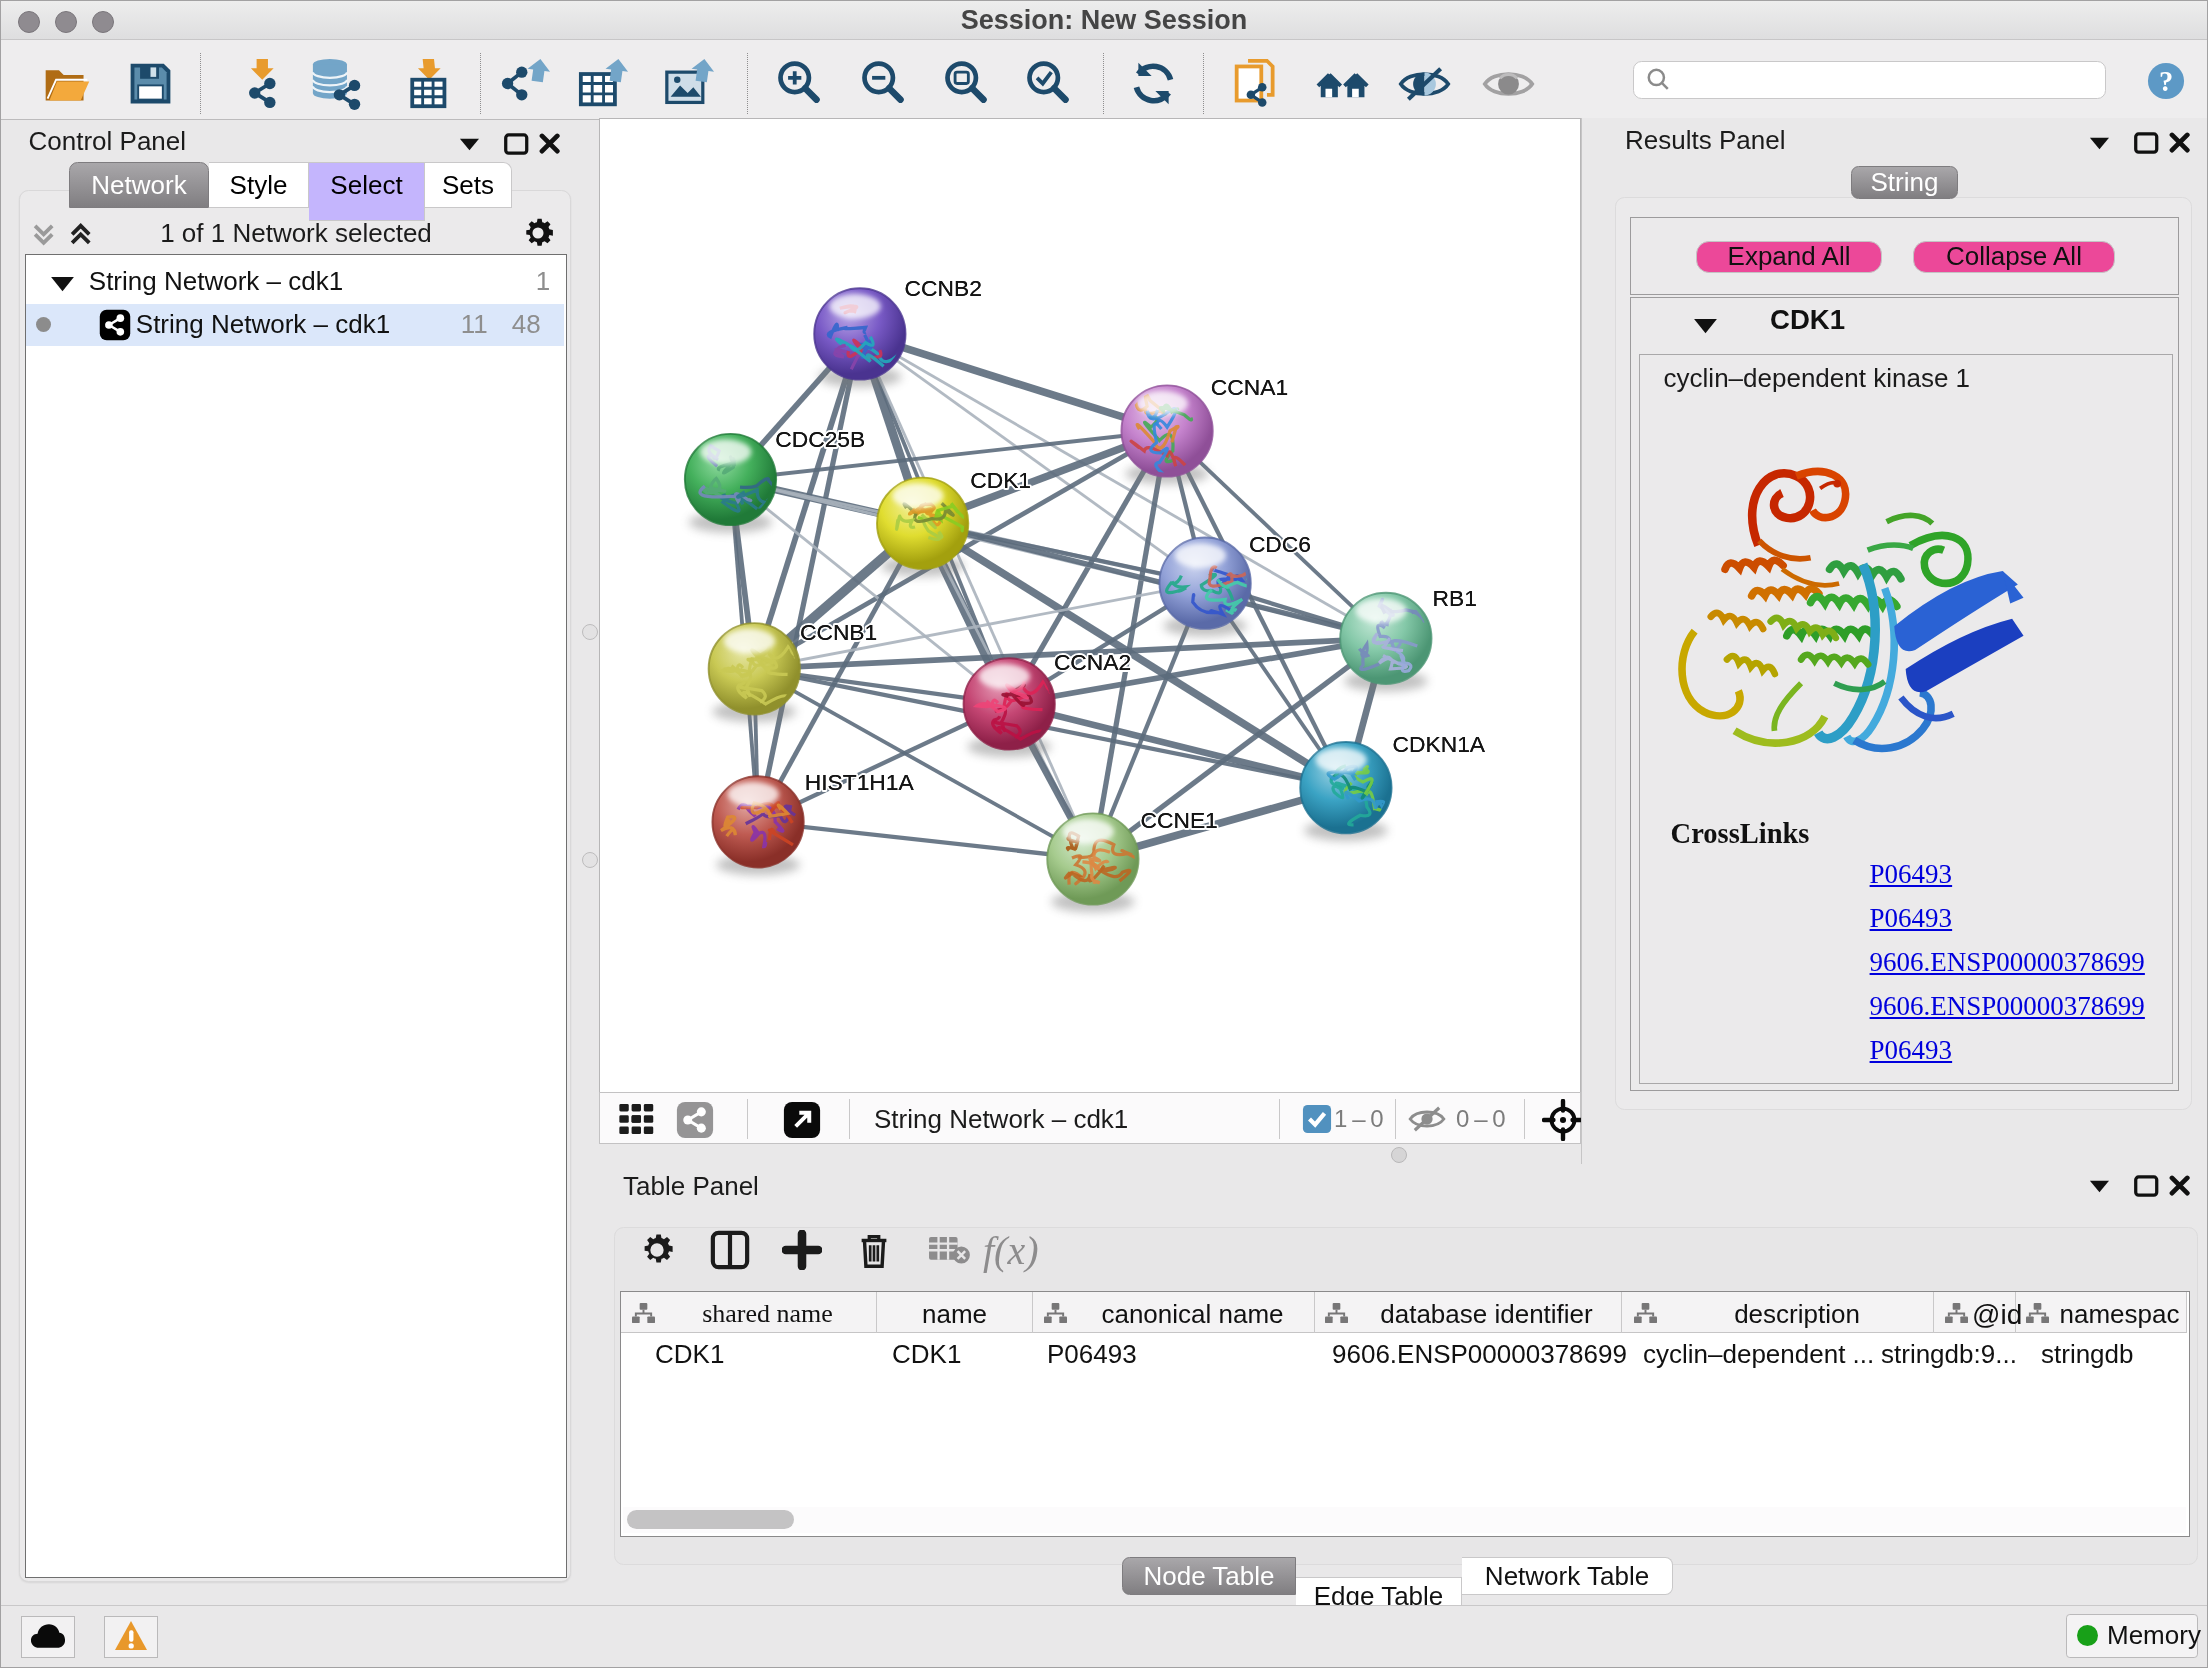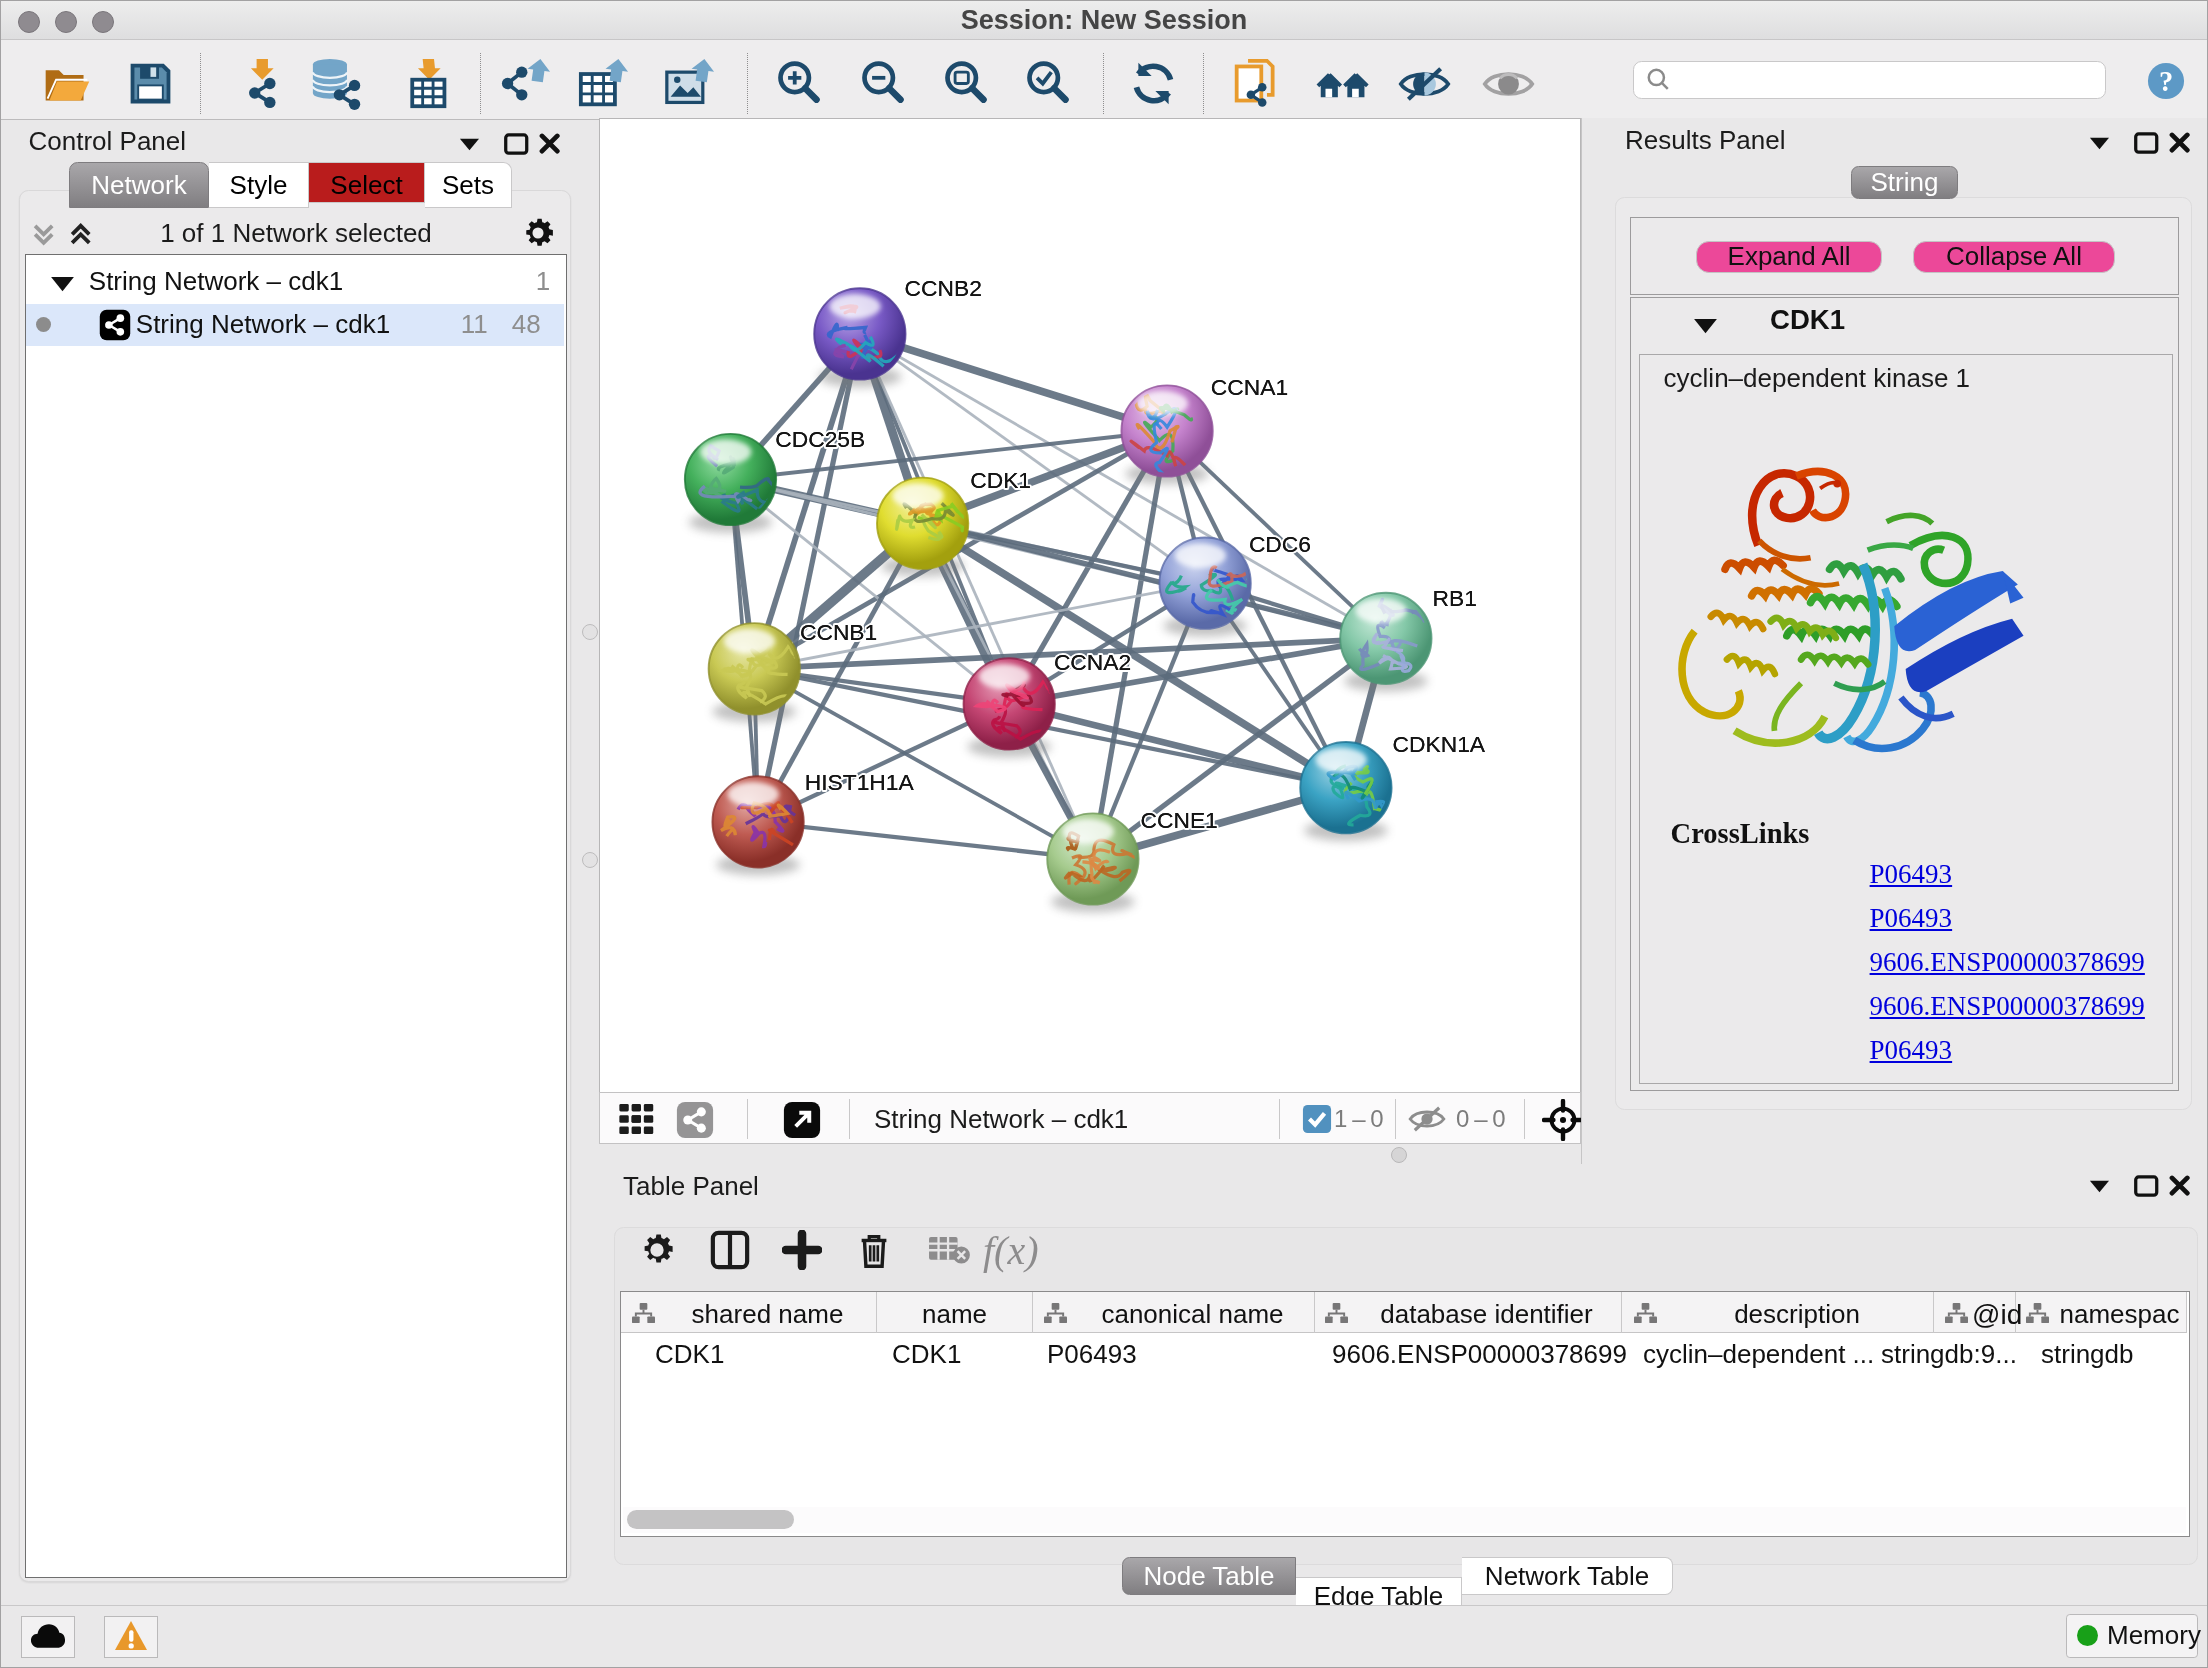--- a/index.html
+++ b/index.html
@@ -162,21 +162,21 @@
   <div class="paneltitle abs" style="left:28.5px;top:5.7px;">Control Panel</div>
   <svg class="abs" style="left:458px;top:13.3px;" width="105" height="23" viewBox="0 0 110 24">
     <path d="M2 6 L22 6 L12 18 Z" fill="#111"></path>
     <rect x="50" y="2" width="22" height="19" rx="3" fill="none" stroke="#111" stroke-width="3.4"></rect>
     <path d="M88 3 L104 19 M104 3 L88 19" stroke="#111" stroke-width="5" stroke-linecap="round"></path>
   </svg>
 
   <div class="abs" style="left:69px;top:42px;width:442px;height:46px;z-index:5;">
     <div class="abs seltab" style="left:0;top:0;width:140px;height:46px;border:1px solid #7e7c7f;border-radius:8.6px 8.6px 0 0;font-size:26px;text-align:center;line-height:44px;">Network</div>
     <div class="abs" style="left:140px;top:0;width:100px;height:46px;background:#fff;border:1px solid #c9c8c9;border-left:none;border-radius:0;font-size:26px;text-align:center;line-height:44px;">Style</div>
-    <div class="abs" style="left:240px;top:0;width:116px;height:41px;background:#b91c1c;border:1px solid #c9c8c9;border-left:none;font-size:26px;text-align:center;line-height:44px;">Select</div>
+    <div class="abs" style="left:240px;top:0;width:116px;height:59px;background:#c4b5fd;border:1px solid #c9c8c9;border-left:none;font-size:26px;text-align:center;line-height:44px;">Select</div>
     <div class="abs" style="left:356px;top:0;width:87px;height:46px;background:#fff;border:1px solid #c9c8c9;border-left:none;border-radius:0 8.6px 0 0;font-size:26px;text-align:center;line-height:44px;">Sets</div>
   </div>
 
   <div class="abs" style="left:19px;top:70px;width:552px;height:1392px;background:#ebeaeb;border:1px solid #d9d8d9;border-radius:9.5px;box-shadow:0 1px 1.9px rgba(0,0,0,0.08);">
 
     <svg class="abs" style="left:12.4px;top:31px;" width="67" height="28.5" viewBox="0 0 70 30">
       <path d="M3 4 L12 13 L21 4" fill="none" stroke="#9a9a9a" stroke-width="4"></path>
       <path d="M3 13 L12 22 L21 13" fill="none" stroke="#9a9a9a" stroke-width="4"></path>
       <path d="M42 13 L51 4 L60 13" fill="none" stroke="#222" stroke-width="4"></path>
       <path d="M42 22 L51 13 L60 22" fill="none" stroke="#222" stroke-width="4"></path>
@@ -687,21 +687,21 @@
 <svg class="ico" style="left:344px;top:72px;" width="42" height="28.5" viewBox="0 0 44 30">
       <rect x="1" y="1" width="30" height="24" rx="2" fill="#8d8c8d"></rect>
 <path d="M1 8 L31 8 M1 15 L31 15 M11 1 L11 25 M21 1 L21 25" stroke="#e7e6e7" stroke-width="2.4"></path>
 <circle cx="35" cy="20" r="9" fill="#8d8c8d"></circle>
       <path d="M31 16 L39 24 M39 16 L31 24" stroke="#e7e6e7" stroke-width="2.6"></path>
     </svg>
 <div class="abs" style="left:399px;top:63px;font-family:'Liberation Serif',serif;font-style:italic;font-size:40px;color:#8d8c8d;">f(x)</div>
 
   <div class="abs" style="left:36px;top:127px;width:1570px;height:246px;background:#fff;border:1.9px solid #8a898a;">
     <div class="abs" style="left:0;top:0;width:1566px;height:41px;background:#f4f3f4;border-bottom:1px solid #c6c5c6;">
-<div class="abs" style="left:0px;top:0;width:256px;height:41px;border-right:1px solid #c9c8c9;">
+<div class="abs" style="left:0px;top:0;width:256px;height:41px;border-right:1px solid #c9c8c9;font-family:Liberation Serif, serif;">
 <svg style="position:absolute;left:9.5px;top:9.5px;" width="25" height="23" viewBox="0 0 26 24">
             <g fill="#777677">
               <rect x="9" y="1" width="8" height="7" rx="1"></rect>
               <rect x="1" y="15" width="8" height="7" rx="1"></rect>
               <rect x="17" y="15" width="8" height="7" rx="1"></rect>
             </g>
             <path d="M13 8 L13 12 M5 15 L5 12 L21 12 L21 15" fill="none" stroke="#777677" stroke-width="2"></path>
           </svg>
 <div style="position:absolute;left:38px;right:0;top:6.7px;text-align:center;font-size:26px;color:#111;">shared name</div>
 </div>

